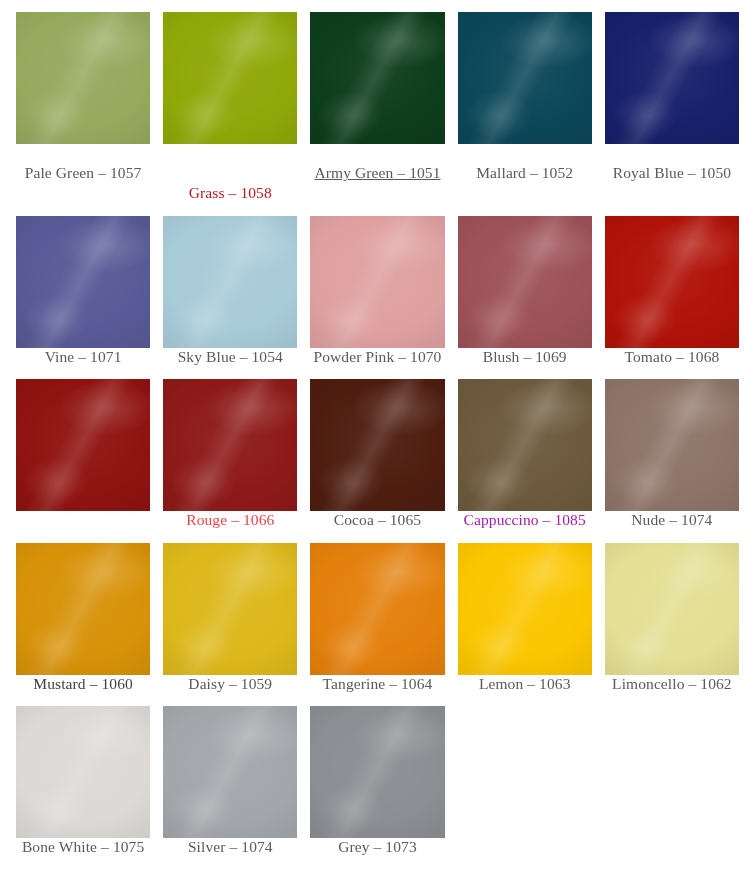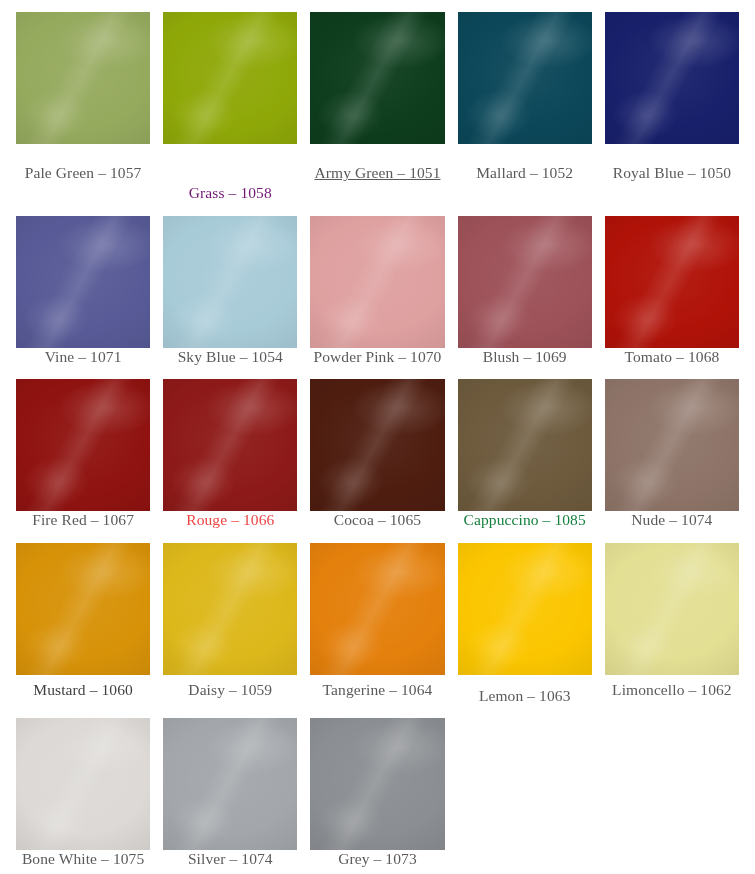--- a/index.html
+++ b/index.html
@@ -89,21 +89,21 @@
 </head>
 <body style="background: rgb(255, 255, 255);">
 
 <div id="grid">
     <div class="cell">
       <div class="swatch" style="background-color: rgb(150, 170, 94);"></div>
       <div class="label" style="color: rgb(90, 90, 90);">Pale Green – 1057</div>
     </div>
     <div class="cell">
       <div class="swatch" style="background-color: rgb(143, 168, 8);"></div>
-      <div class="label" style="color: #701a75; margin-top: 40px;">Grass – 1058</div>
+      <div class="label" style="color: #b91c1c; margin-top: 40px;">Grass – 1058</div>
     </div>
     <div class="cell">
       <div class="swatch" style="background-color: rgb(13, 61, 28);"></div>
       <div class="label" style="color: rgb(90, 90, 90); text-decoration: underline;">Army Green – 1051</div>
     </div>
     <div class="cell">
       <div class="swatch" style="background-color: rgb(11, 71, 89);"></div>
       <div class="label" style="color: rgb(90, 90, 90);">Mallard – 1052</div>
     </div>
     <div class="cell">
@@ -125,53 +125,52 @@
     <div class="cell">
       <div class="swatch" style="background-color: rgb(157, 81, 88);"></div>
       <div class="label" style="color: rgb(90, 90, 90);">Blush – 1069</div>
     </div>
     <div class="cell">
       <div class="swatch" style="background-color: rgb(176, 18, 8);"></div>
       <div class="label" style="color: rgb(90, 90, 90);">Tomato – 1068</div>
     </div>
     <div class="cell">
       <div class="swatch" style="background-color: rgb(143, 19, 16);"></div>
-      <div class="label" style="color: rgb(90, 90, 90);">Fire Red – 1067</div>
     </div>
     <div class="cell">
       <div class="swatch" style="background-color: rgb(141, 26, 24);"></div>
       <div class="label" style="color: #ef4444;">Rouge – 1066</div>
     </div>
     <div class="cell">
       <div class="swatch" style="background-color: rgb(78, 29, 16);"></div>
       <div class="label" style="color: rgb(90, 90, 90);">Cocoa – 1065</div>
     </div>
     <div class="cell">
       <div class="swatch" style="background-color: rgb(109, 90, 61);"></div>
-      <div class="label" style="color: #15803d;">Cappuccino – 1085</div>
+      <div class="label" style="color: #a21caf;">Cappuccino – 1085</div>
     </div>
     <div class="cell">
       <div class="swatch" style="background-color: rgb(142, 116, 104);"></div>
       <div class="label" style="color: rgb(90, 90, 90);">Nude – 1074</div>
     </div>
     <div class="cell">
       <div class="swatch" style="background-color: rgb(215, 146, 8);"></div>
       <div class="label" style="color: #404040;">Mustard – 1060</div>
     </div>
     <div class="cell">
       <div class="swatch" style="background-color: rgb(221, 184, 27);"></div>
       <div class="label" style="color: rgb(90, 90, 90);">Daisy – 1059</div>
     </div>
     <div class="cell">
       <div class="swatch" style="background-color: rgb(228, 128, 12);"></div>
       <div class="label" style="color: rgb(90, 90, 90);">Tangerine – 1064</div>
     </div>
     <div class="cell">
       <div class="swatch" style="background-color: rgb(251, 198, 0);"></div>
-      <div class="label" style="color: rgb(90, 90, 90); margin-top: 12px;">Lemon – 1063</div>
+      <div class="label" style="color: rgb(90, 90, 90);">Lemon – 1063</div>
     </div>
     <div class="cell">
       <div class="swatch" style="background-color: rgb(227, 223, 147);"></div>
       <div class="label" style="color: rgb(90, 90, 90);">Limoncello – 1062</div>
     </div>
     <div class="cell">
       <div class="swatch" style="background-color: rgb(220, 217, 214);"></div>
       <div class="label" style="color: rgb(90, 90, 90);">Bone White – 1075</div>
     </div>
     <div class="cell">

